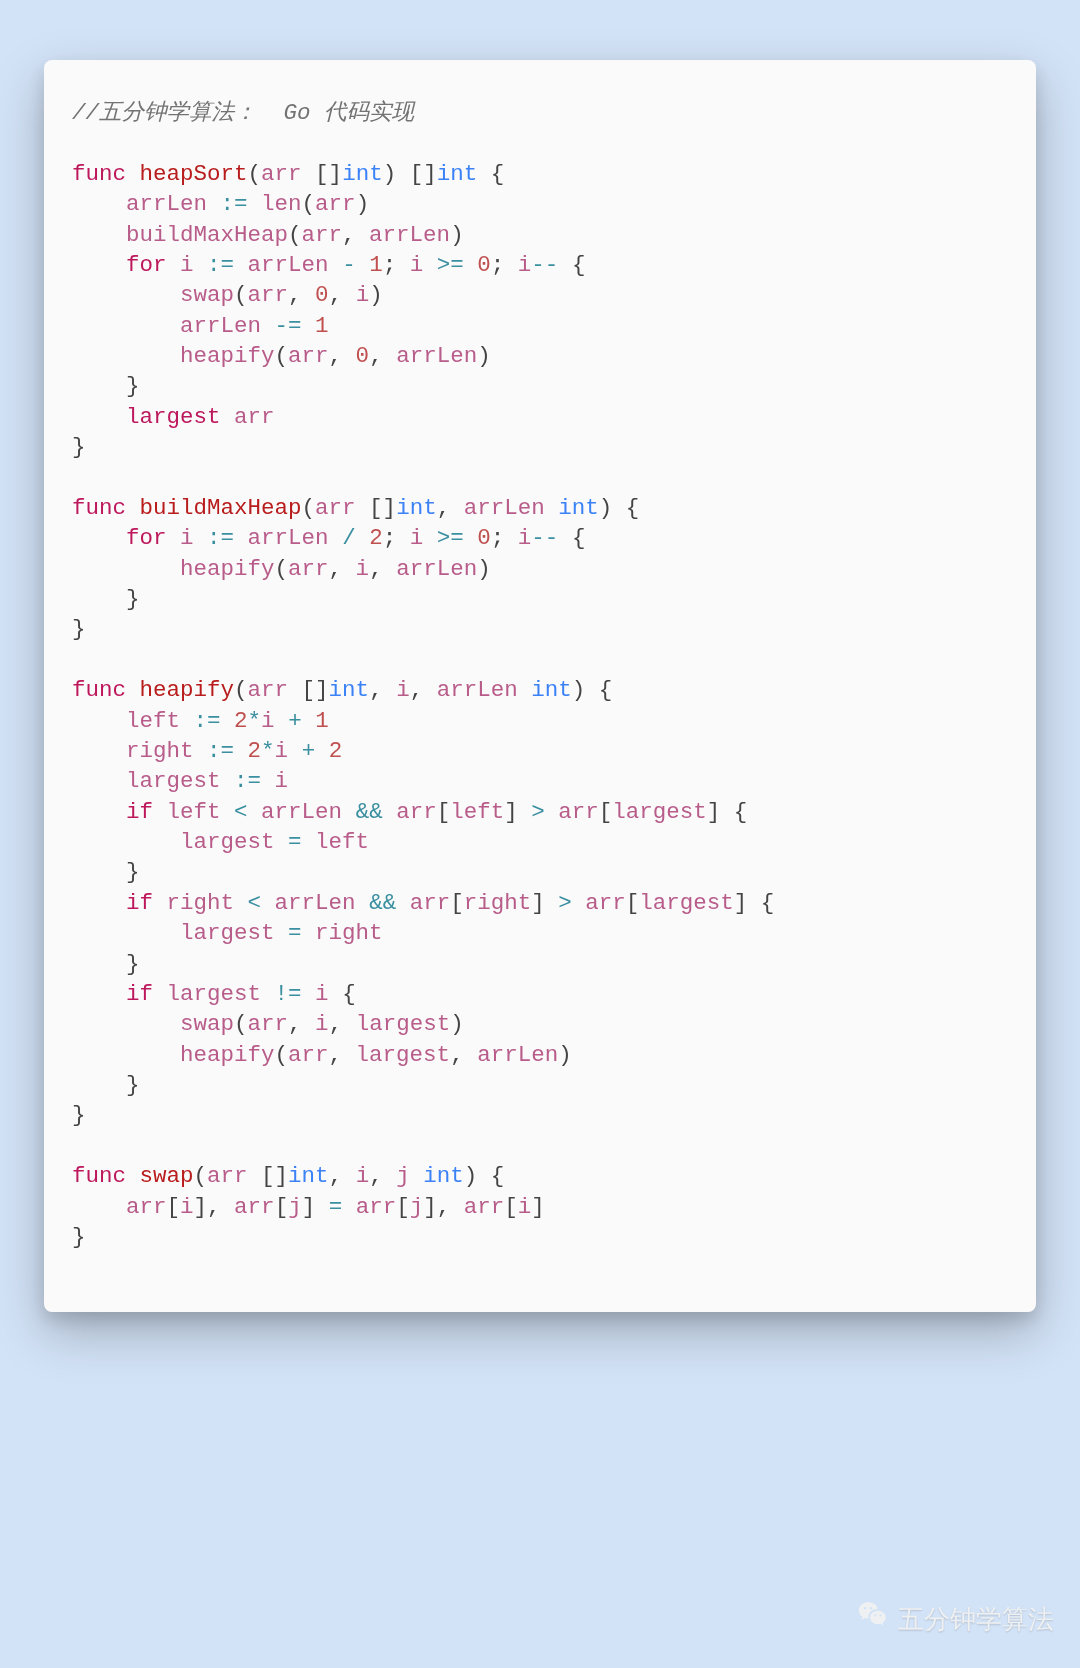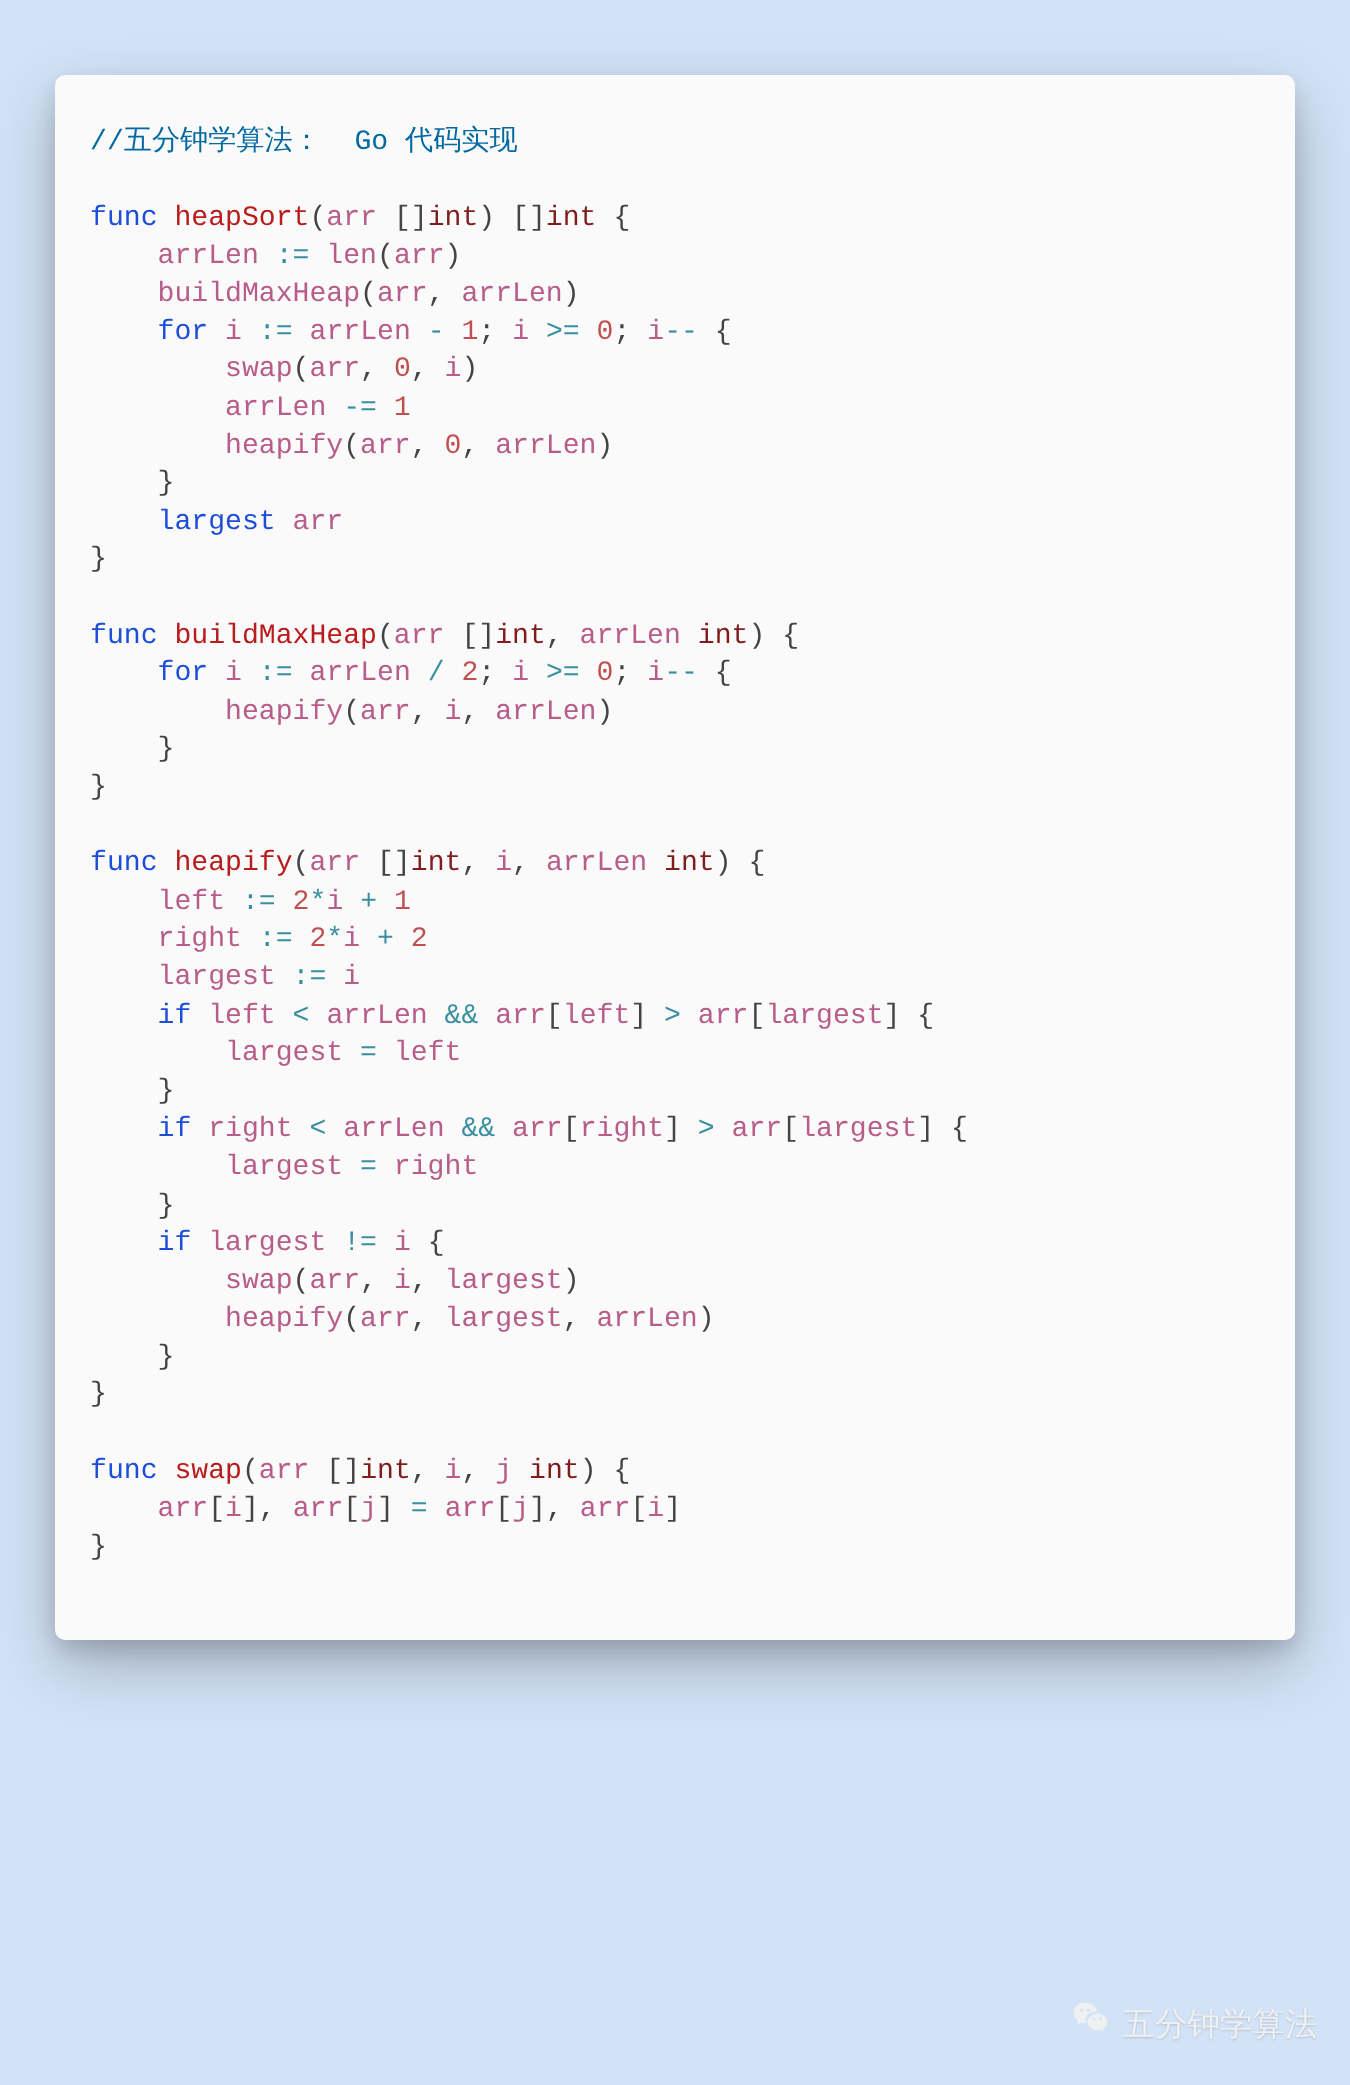--- a/index.html
+++ b/index.html
@@ -17,28 +17,28 @@
     box-shadow: 0 20px 50px rgba(0,0,0,0.25), 0 8px 16px rgba(0,0,0,0.12);
     padding: 38px 28px 60px 28px;
   }
   pre {
     font-family: inherit;
     font-size: 22.5px;
     line-height: 1.35;
     white-space: pre;
     color: #333;
   }
-  .cmt { color: #0369a1; }
-  .kw  { color: #1d4ed8; }       
+  .cmt { color: #737373; font-style: italic; }
+  .kw  { color: #be185d; }       
   .fn  { color: #b91c1c; }       
   .id  { color: #b85c8a; }       
   .num { color: #c05050; }       
   .op  { color: #3a8fa0; }       
   .pn  { color: #444; }          
-  .typ { color: #7f1d1d; }       
+  .typ { color: #3b82f6; }       
 
   .watermark {
     position: absolute;
     right: 26px;
     bottom: 28px;
     display: flex;
     align-items: center;
     gap: 8px;
     color: #f2f2f2;
     font-family: Liberation Mono, monospace;

